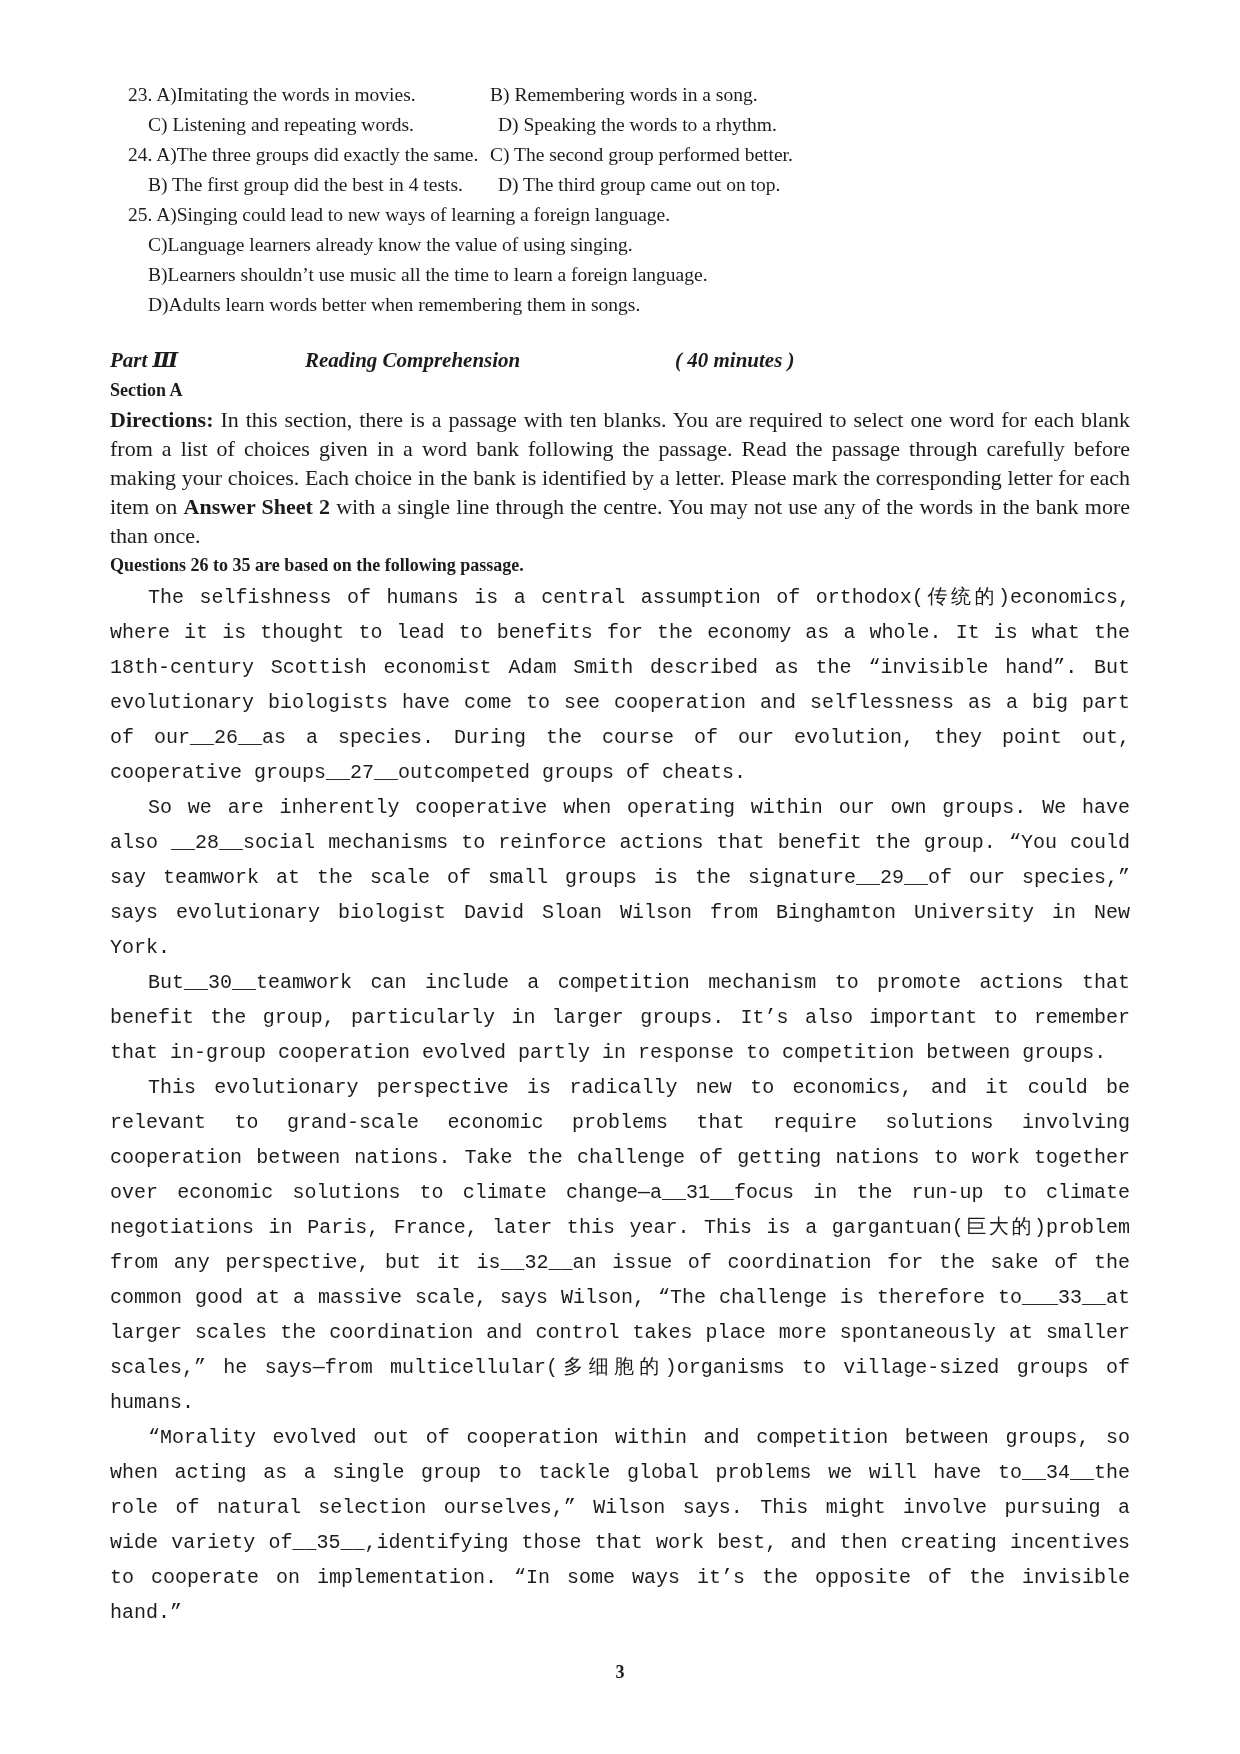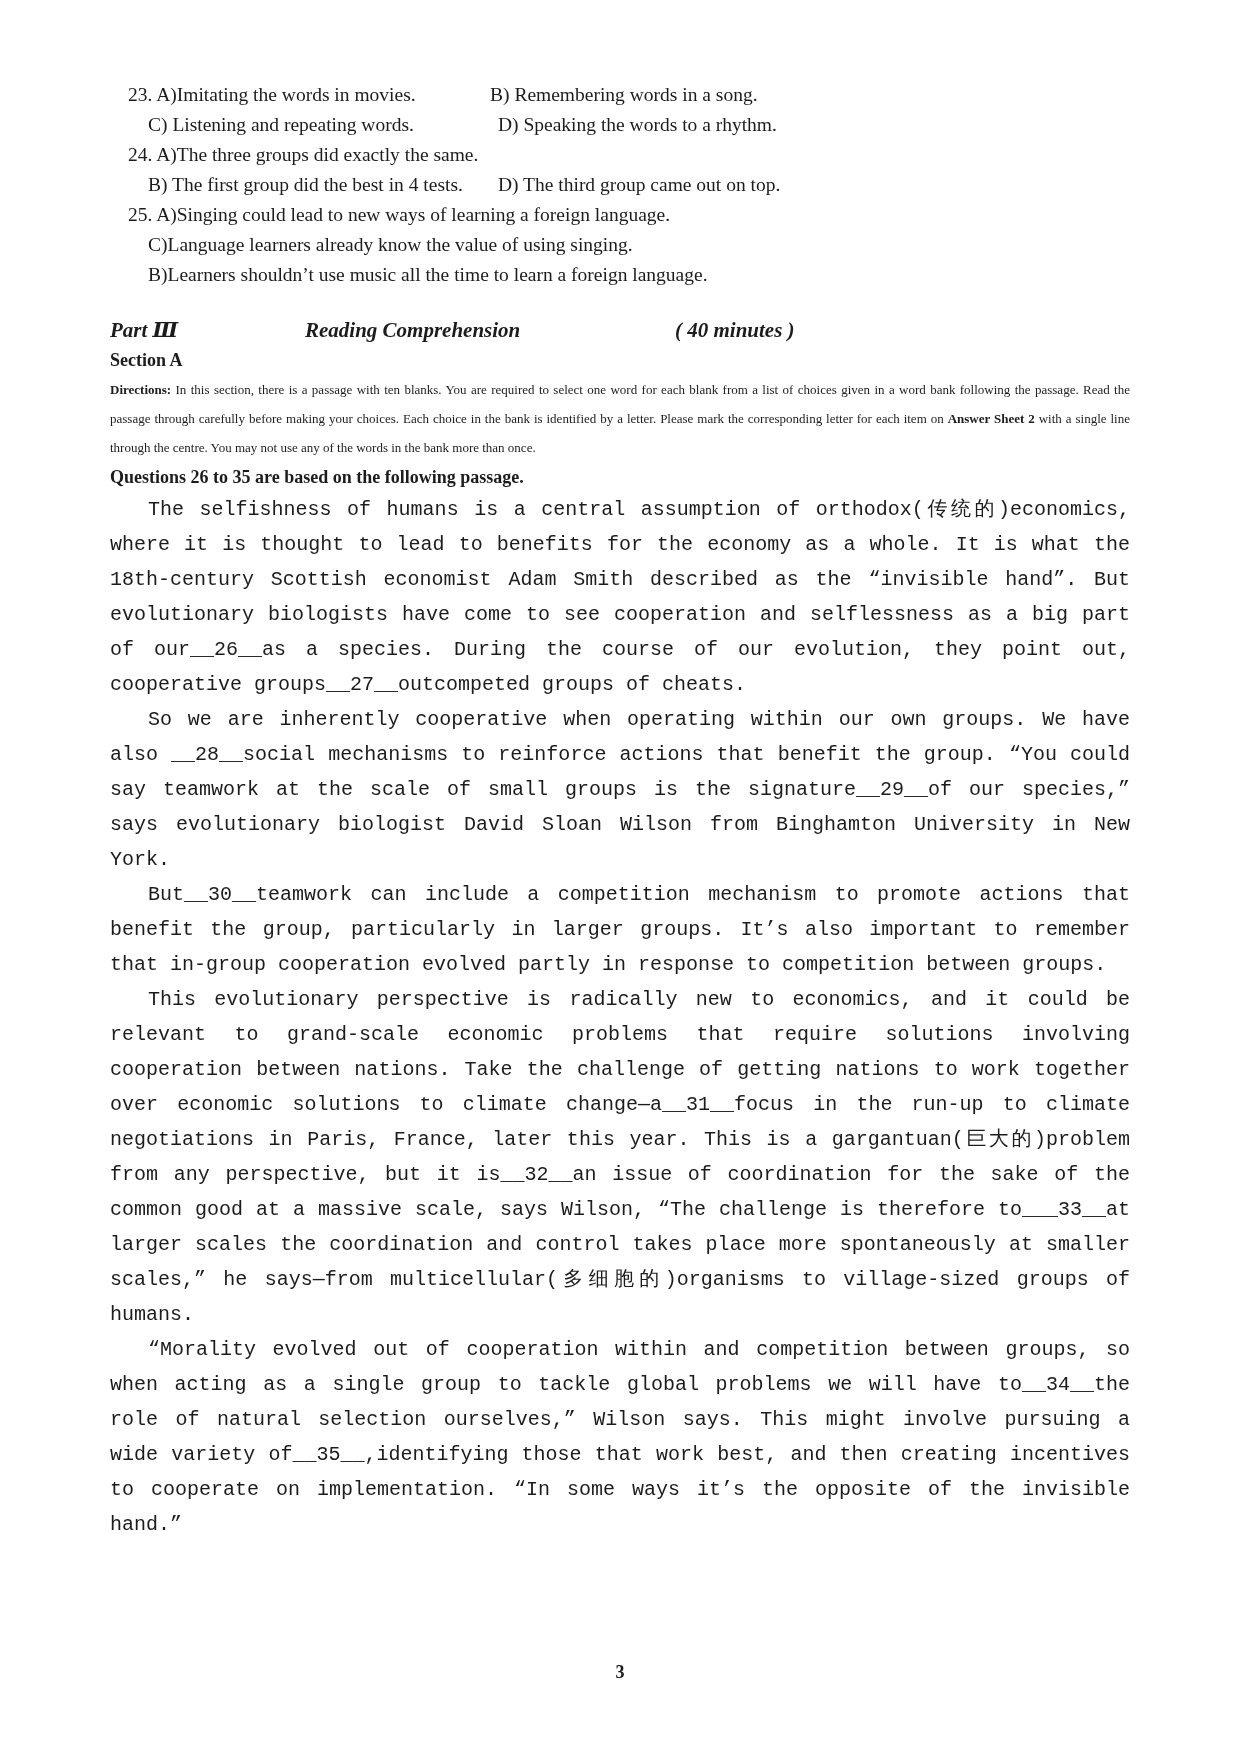--- a/index.html
+++ b/index.html
@@ -37,21 +37,21 @@
   .ph-title { width: 370px; flex: 0 0 auto; }
 
   .section-label {
     font-weight: bold;
     font-size: 18px;
     line-height: 30px;
   }
 
   
   .directions {
-    font-size: 13px;
+    font-size: 22px;
     line-height: 29px;
     text-align: justify;
   }
   .directions b { font-weight: bold; }
   .q-range {
     font-weight: bold;
     font-size: 18px;
     line-height: 30px;
   }
 
@@ -82,33 +82,37 @@
     <div class="mcq-row">
       <span class="col1">23. A)Imitating the words in movies.</span>
       <span class="col2">B) Remembering words in a song.</span>
     </div>
     <div class="mcq-row indent">
       <span class="col1">C) Listening and repeating words.</span>
       <span class="col2">D) Speaking the words to a rhythm.</span>
     </div>
     <div class="mcq-row">
       <span class="col1">24. A)The three groups did exactly the same.</span>
+      <span class="col2">C) The second group performed better.</span>
     </div>
     <div class="mcq-row indent">
       <span class="col1">B) The first group did the best in 4 tests.</span>
       <span class="col2">D) The third group came out on top.</span>
     </div>
     <div class="mcq-row single">
       <span class="col1">25. A)Singing could lead to new ways of learning a foreign language.</span>
     </div>
     <div class="mcq-row indent single">
       <span class="col1">C)Language learners already know the value of using singing.</span>
     </div>
     <div class="mcq-row indent single">
       <span class="col1">B)Learners shouldn’t use music all the time to learn a foreign language.</span>
+    </div>
+    <div class="mcq-row indent single">
+      <span class="col1">D)Adults learn words better when remembering them in songs.</span>
     </div>
   </div>
 
   <div class="part-heading">
     <span class="ph-part">Part Ⅲ</span>
     <span class="ph-title">Reading Comprehension</span>
     <span class="ph-time">( 40 minutes )</span>
   </div>
 
   <div class="section-label">Section A</div>

